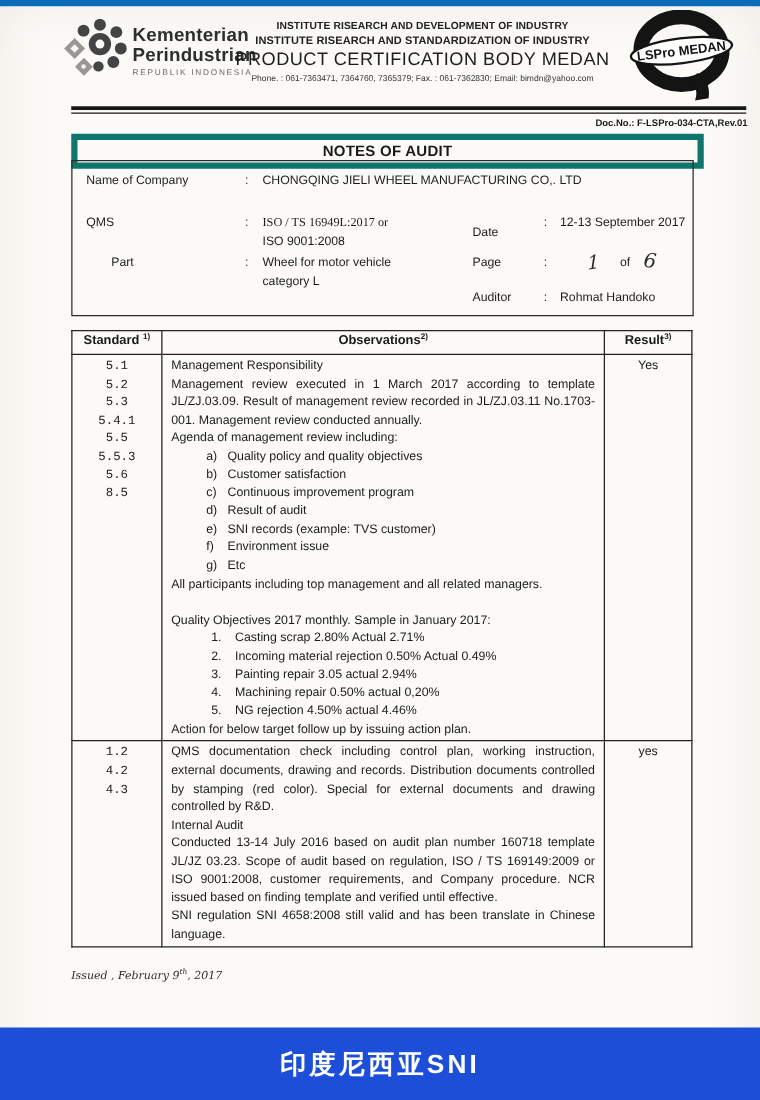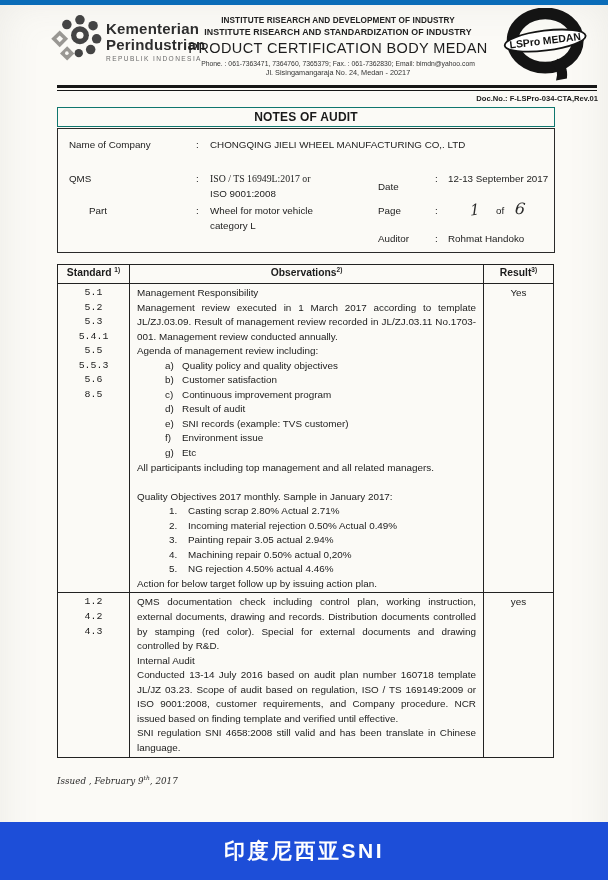--- a/index.html
+++ b/index.html
@@ -15,21 +15,21 @@
   .head-center{position:absolute;left:168px;top:16px;width:340px;text-align:center;color:#222;}
   .head-center .h1{font-weight:bold;font-size:8.2px;letter-spacing:0.1px;}
   .head-center .h2{font-weight:bold;font-size:8.8px;margin-top:2px;letter-spacing:0.1px;}
   .head-center .h3{font-size:14.5px;margin-top:3px;letter-spacing:0.4px;color:#1d1d1d;}
   .head-center .h4{font-size:6.8px;margin-top:4px;color:#333;}
   .head-center .h5{font-size:7.3px;margin-top:1px;color:#333;}
   .q-logo{position:absolute;left:500px;top:8px;width:94px;height:76px;}
   .rule2{position:absolute;left:57px;top:85px;width:540px;height:2px;border-top:3px solid #161616;border-bottom:1px solid #161616;}
   .docno{position:absolute;right:10px;top:94px;font-size:7.6px;font-weight:bold;color:#1a1a1a;}
   
-  .titlebox{position:absolute;left:57px;top:107px;width:496px;height:18px;border:1px solid #0f766e;
+  .titlebox{position:absolute;left:57px;top:107px;width:496px;height:18px;border:5px solid #0f766e;
             display:flex;align-items:center;justify-content:center;font-weight:bold;font-size:12px;color:#1a1a1a;letter-spacing:0.2px;}
   .formbox{position:absolute;left:57px;top:128px;width:496px;height:123px;border:1px solid #2a2a2a;font-size:9.8px;color:#1c1c1c;}
   .fi{position:absolute;white-space:nowrap;}
   
   .audit-table{position:absolute;left:57px;top:264px;width:497px;border-collapse:collapse;table-layout:fixed;font-size:9.9px;color:#1b1b1b;}
   .audit-table col.c1{width:72px;} .audit-table col.c2{width:354px;} .audit-table col.c3{width:70px;}
   .audit-table th,.audit-table td{border:1px solid #222;vertical-align:top;padding:0;}
   .audit-table th{font-weight:bold;font-size:10.3px;height:16px;padding:1px 0;}
   .audit-table sup{font-size:6.5px;}
   td.standards-cell{text-align:center;padding-top:2px;}
@@ -81,21 +81,20 @@
     <div class="m1">Kementerian</div>
     <div class="m2">Perindustrian</div>
     <div class="m3">REPUBLIK INDONESIA</div>
   </div>
 
   <div class="head-center">
     <div class="h1">INSTITUTE RISEARCH AND DEVELOPMENT OF INDUSTRY</div>
     <div class="h2">INSTITUTE RISEARCH AND STANDARDIZATION OF INDUSTRY</div>
     <div class="h3">PRODUCT CERTIFICATION BODY MEDAN</div>
     <div class="h4">Phone. : 061-7363471, 7364760, 7365379; Fax. : 061-7362830; Email: bimdn@yahoo.com</div>
-    <div class="h5">Jl. Sisingamangaraja No. 24, Medan - 20217</div>
   </div>
 
   <svg class="q-logo" viewBox="0 0 100 84">
     <ellipse cx="48" cy="36" rx="36" ry="30" fill="none" stroke="#141414" stroke-width="13"></ellipse>
     <path d="M62 56 Q74 62 72 78 L60 80 Q64 68 54 62 Z" fill="#141414"></path>
     <g transform="rotate(-7 48 36)">
       <ellipse cx="48" cy="36" rx="45" ry="11" fill="#ffffff" stroke="#141414" stroke-width="2"></ellipse>
       <text x="48" y="40" text-anchor="middle" font-family="Liberation Sans, sans-serif" font-size="11.5" font-weight="bold" fill="#141414">LSPro MEDAN</text>
     </g>
   </svg>

